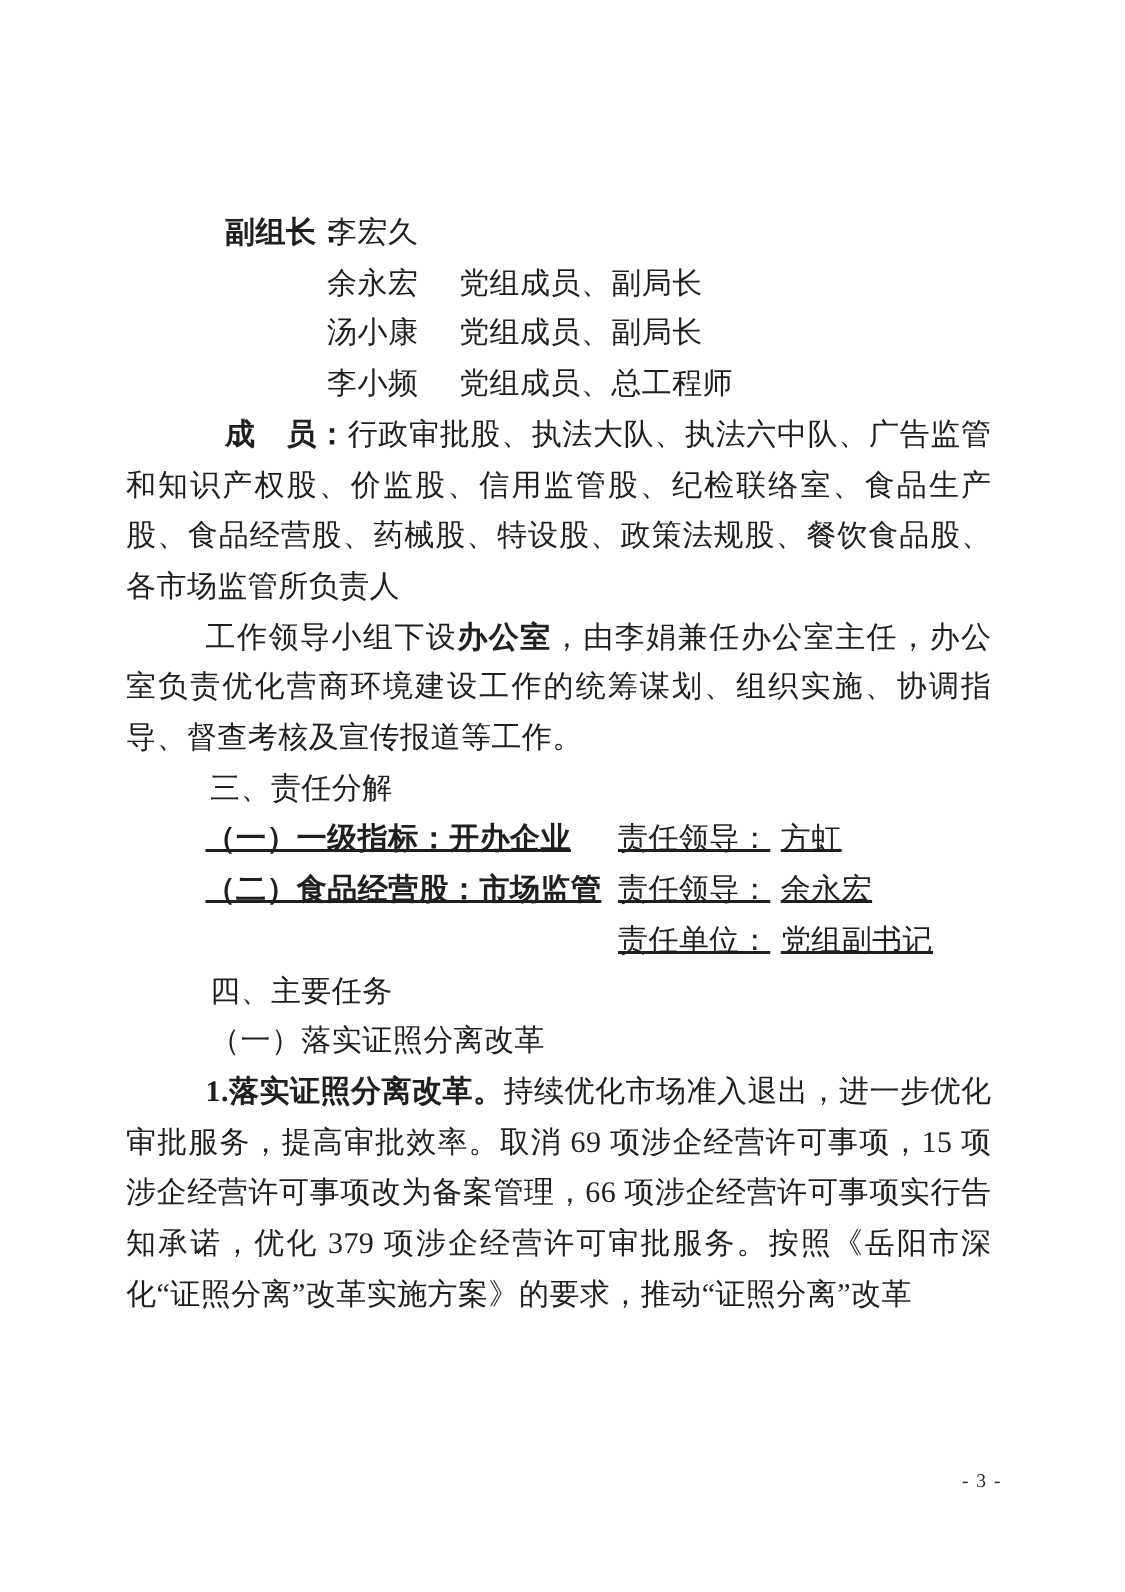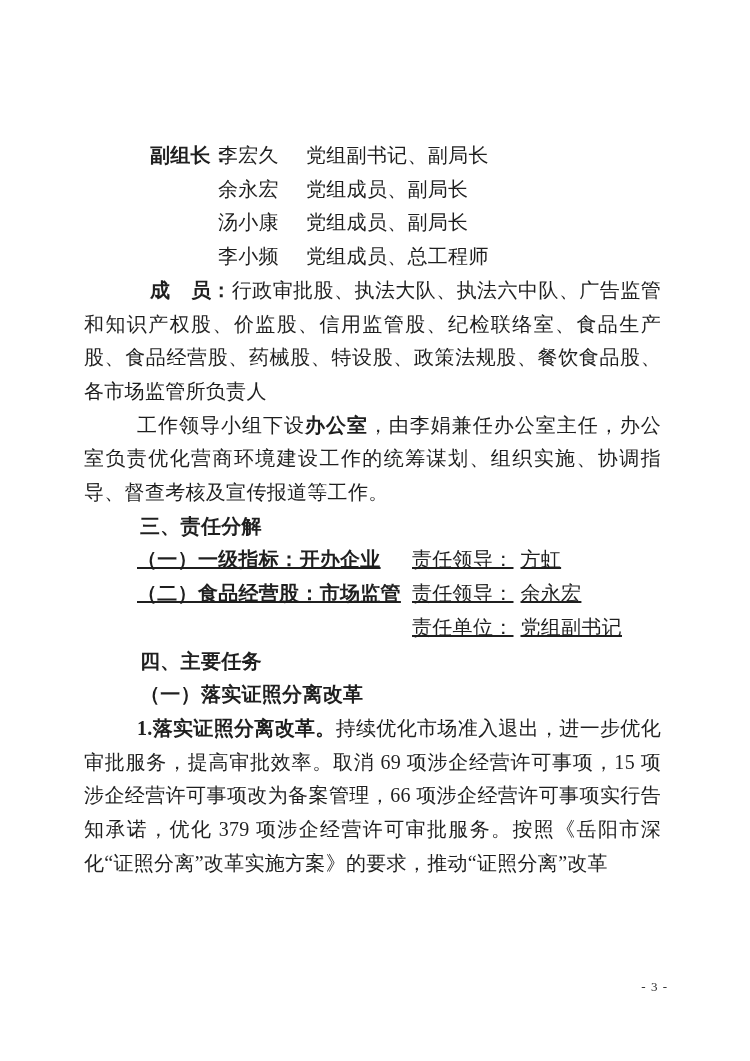--- a/index.html
+++ b/index.html
@@ -41,21 +41,21 @@
   .dep-name { width: 88px; flex: none; white-space: nowrap; }
   .dep-title { flex: 1; white-space: nowrap; }
 
   
   .members-par { text-indent: 66px; }
 
   
   .office-par { text-indent: 53px; }
 
   
-  .heading { padding-left: 56px; font-weight: 700; }
+  .heading { padding-left: 56px; font-weight: 400; }
 
   
   .resp-item {
     display: grid;
     grid-template-columns: 328px auto;
     text-decoration: underline;
   }
   .resp-indicator {
     grid-column: 1; grid-row: 1;
     padding-left: 53px;
@@ -79,21 +79,20 @@
   }
 </style>
 </head>
 <body>
 
 <div class="doc-body">
 
   <div class="dep-row">
     <span class="dep-label">副组长：</span>
     <span class="dep-name">李宏久</span>
-    <span class="dep-title">党组副书记、副局长</span>
   </div>
   <div class="dep-row">
     <span class="dep-label"></span>
     <span class="dep-name">余永宏</span>
     <span class="dep-title">党组成员、副局长</span>
   </div>
   <div class="dep-row">
     <span class="dep-label"></span>
     <span class="dep-name">汤小康</span>
     <span class="dep-title">党组成员、副局长</span>

